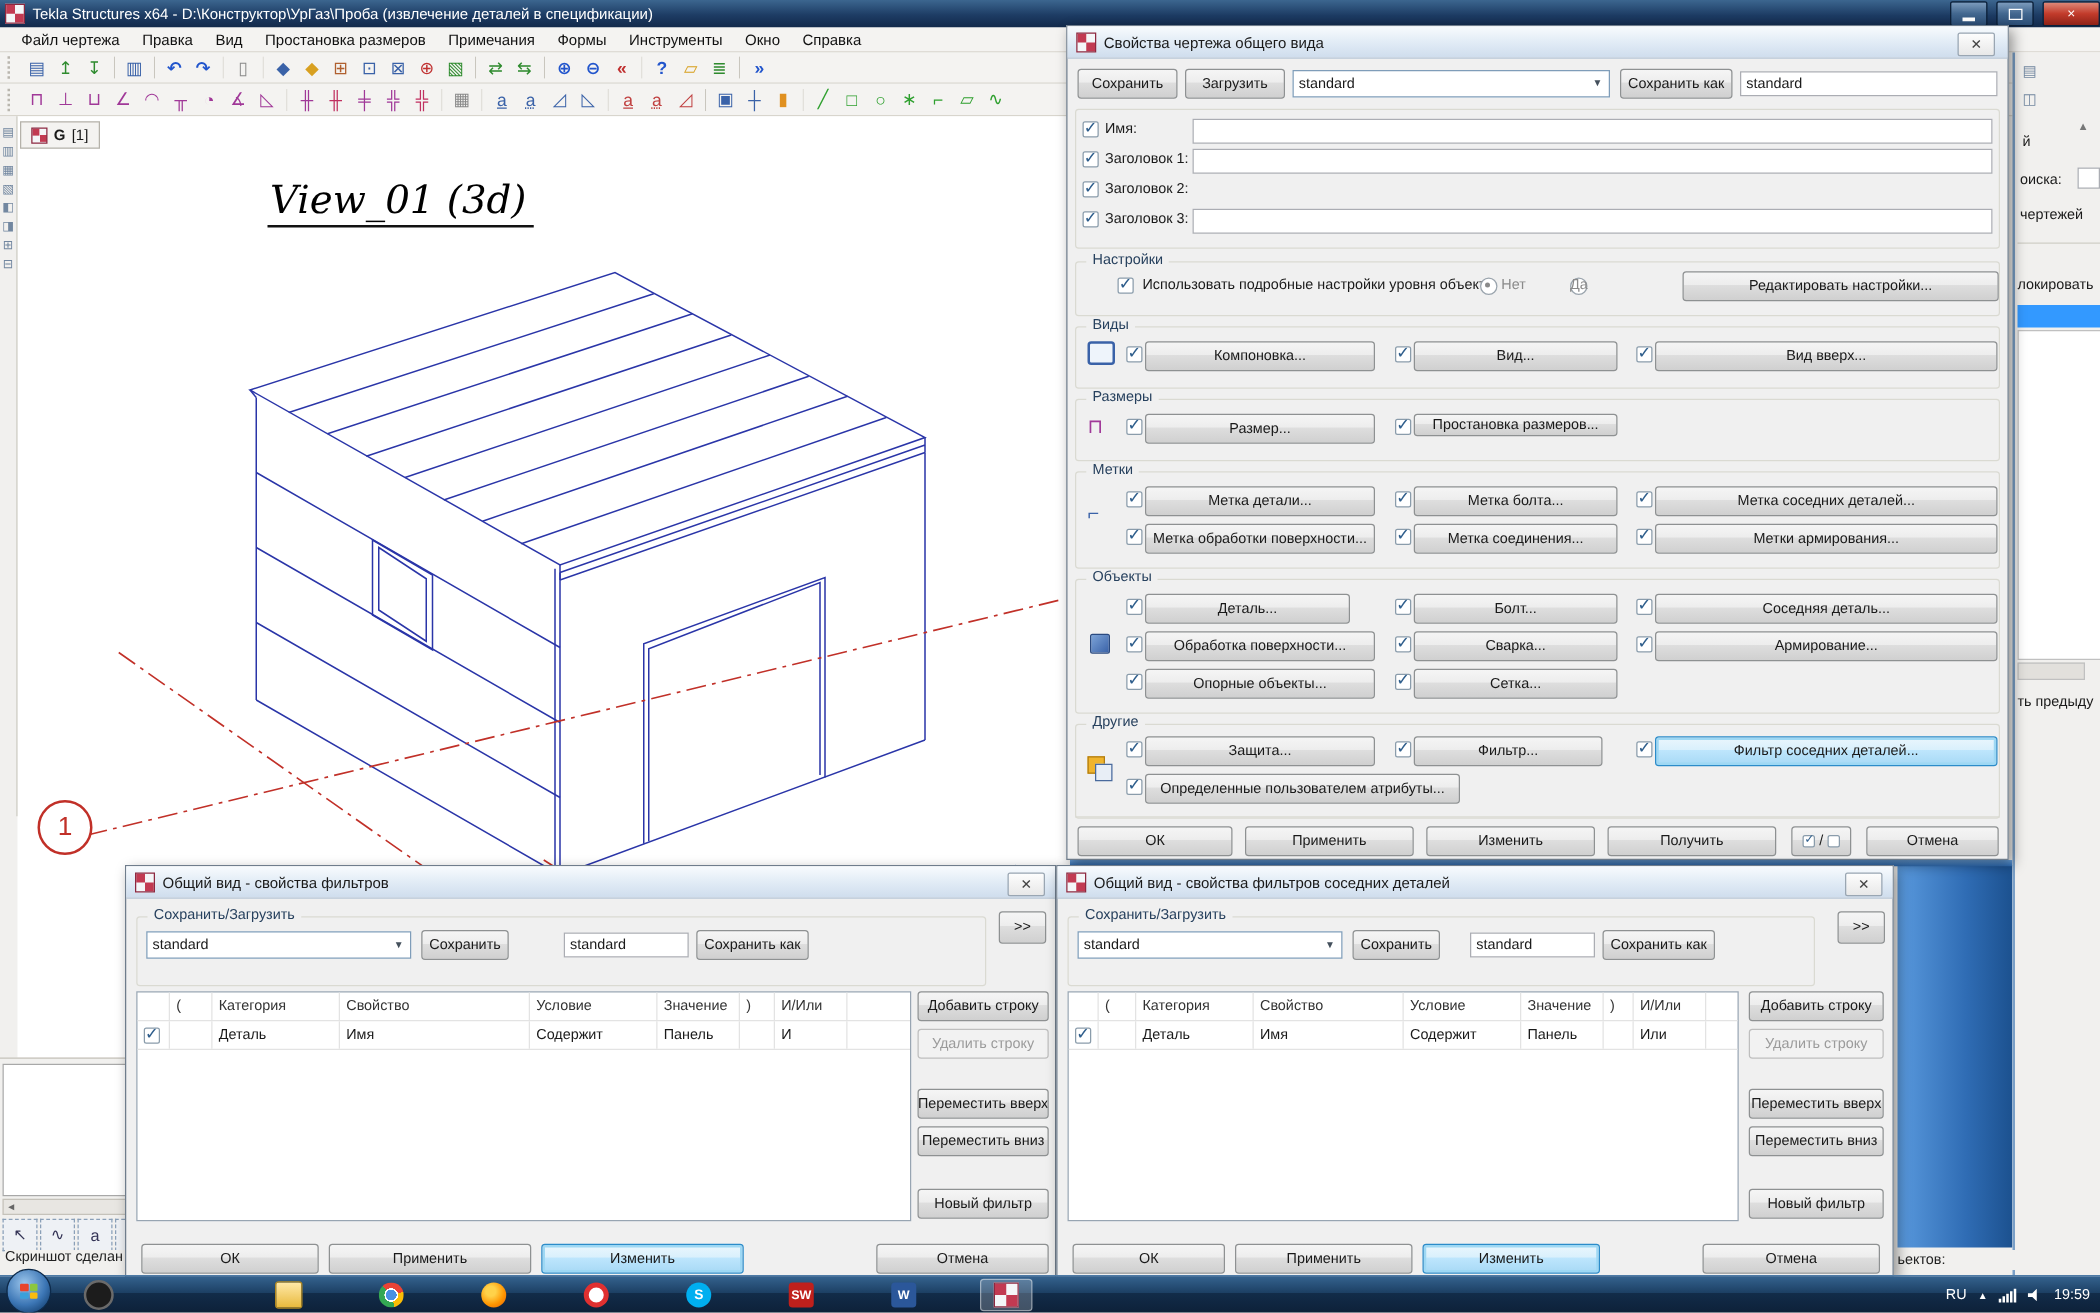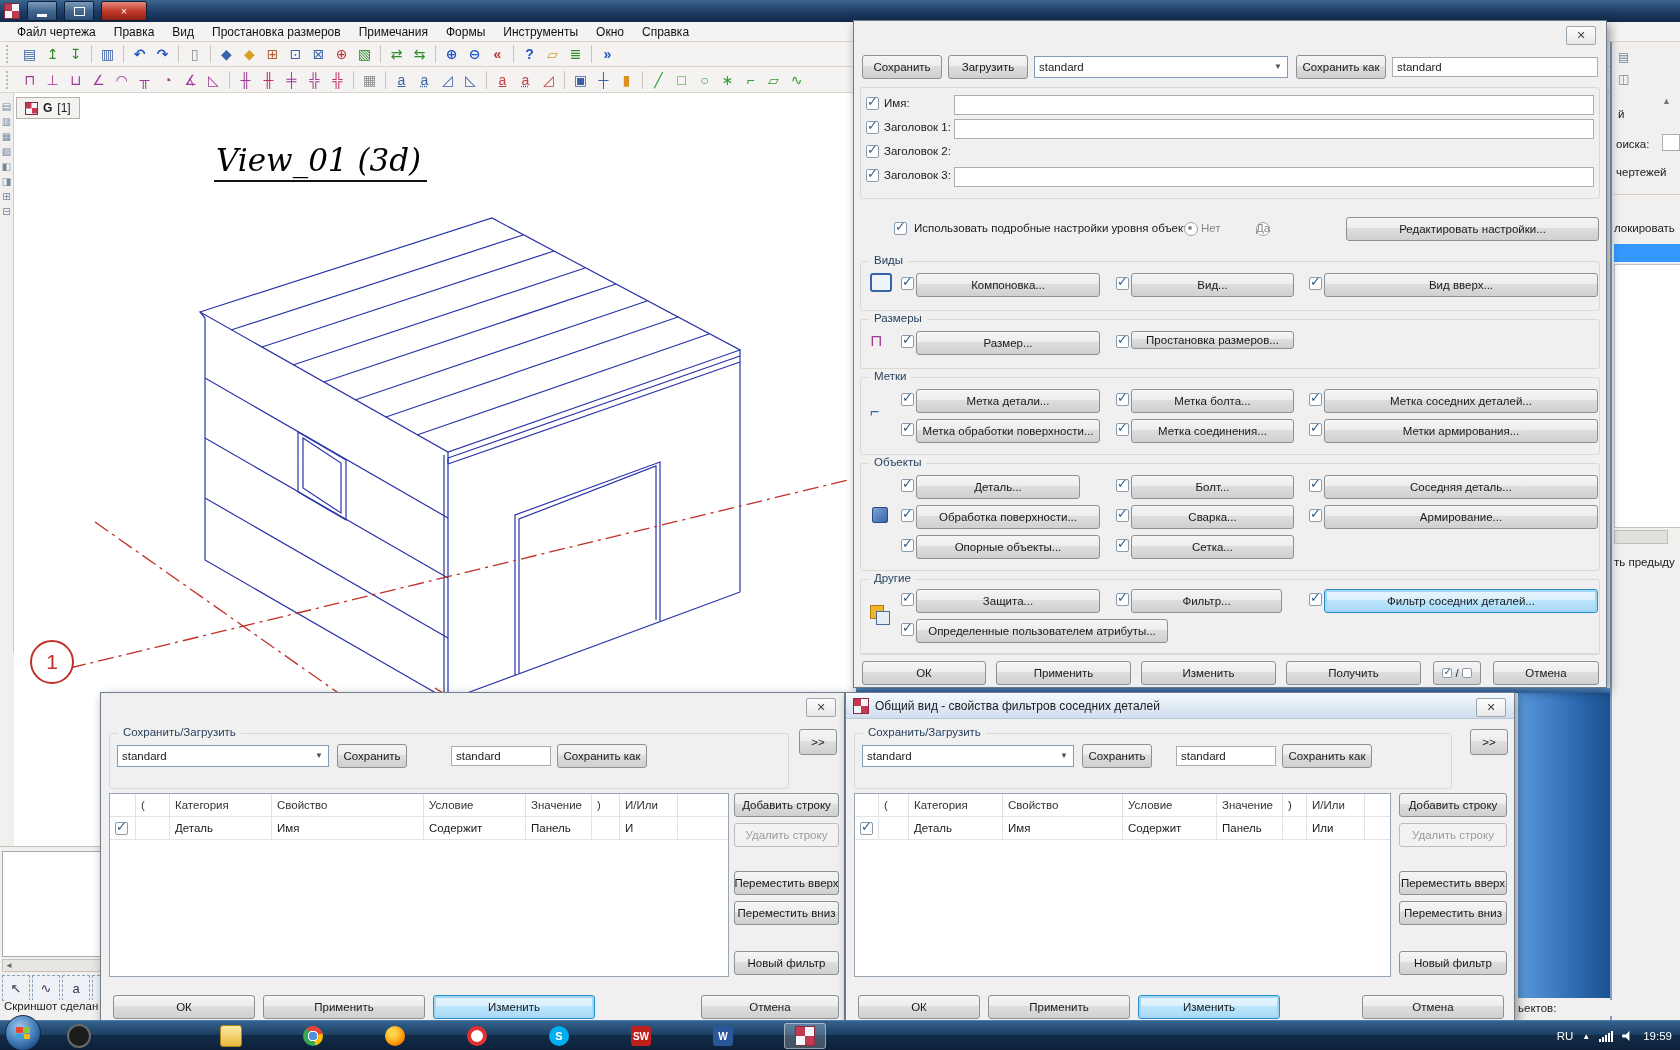--- a/index.html
+++ b/index.html
@@ -123,20 +123,21 @@
   .bars{display:flex;align-items:flex-end;gap:1px}
   .bars i{display:block;width:2px;background:#fff}
   .spk{width:12px;height:10px;background:#fff;clip-path:polygon(0 35%,30% 35%,60% 0,60% 100%,30% 65%,0 65%)}
   svg{position:absolute}
 </style>
 </head>
 <body>
 
 <div class="a titlebar">
   <span class="tek"></span>
+  <span style="flex:1">Tekla Structures x64 - D:\Конструктор\УрГаз\Проба (извлечение деталей в спецификации)</span>
   <span class="wbtn">
       <span class="minbar"></span>
     </span>
   <span class="wbtn">
       <span class="maxsq"></span>
     </span>
   <span class="wbtn close">×</span>
 </div>
 
 <div class="a menubar">
@@ -321,20 +322,24 @@
   <span class="a lbl" style="left:4px;top:124px">чертежей</span>
   <div class="a" style="left:2px;top:152px;width:66px;border-top:1px solid #d0cec6"></div>
   <span class="a lbl" style="left:2px;top:180px">локировать</span>
   <div class="a" style="left:2px;top:202px;width:66px;height:18px;background:#3399ff"></div>
   <div class="a" style="left:2px;top:222px;width:66px;height:262px;background:#fff;border:1px solid #c0c0c0"></div>
   <div class="a" style="left:2px;top:488px;width:52px;height:12px;background:#e2e0dc;border:1px solid #c0c0c0"></div>
   <span class="a lbl" style="left:2px;top:514px">ть предыду</span>
 </div>
 
 <div class="a dlg" style="left:853px;top:20px;width:754px;height:668px;z-index:30">
+  <div class="dlg-t">
+    <span class="tek"></span>
+    <span>Свойства чертежа общего вида</span>
+  </div>
   <span class="xbtn" style="right:10px">✕</span>
 
   <div class="a b" style="left:8px;top:34px;width:80px;height:24px">Сохранить</div>
   <div class="a b" style="left:94px;top:34px;width:80px;height:24px">Загрузить</div>
   <div class="a combo" style="left:180px;top:35px;width:254px;height:22px">standard</div>
   <div class="a b" style="left:442px;top:34px;width:90px;height:24px">Сохранить как</div>
   <div class="a inp" style="left:538px;top:36px;width:206px;height:20px">standard</div>
 
   
   <div class="a grp" style="left:6px;top:66px;width:740px;height:112px"></div>
@@ -344,20 +349,23 @@
   <span class="a cb on" style="left:12px;top:100px"></span>
   <span class="a lbl" style="left:30px;top:100px">Заголовок 1:</span>
   <div class="a inp" style="left:100px;top:98px;width:640px;height:20px"></div>
   <span class="a cb on" style="left:12px;top:124px"></span>
   <span class="a lbl" style="left:30px;top:124px">Заголовок 2:</span>
   <span class="a cb on" style="left:12px;top:148px"></span>
   <span class="a lbl" style="left:30px;top:148px">Заголовок 3:</span>
   <div class="a inp" style="left:100px;top:146px;width:640px;height:20px"></div>
 
   
+  <div class="a grp" style="left:6px;top:188px;width:740px;height:44px">
+    <span class="grp-l">Настройки</span>
+  </div>
   <span class="a cb on" style="left:40px;top:201px"></span>
   <span class="a lbl" style="left:60px;top:201px">Использовать подробные настройки уровня объекта</span>
   <span class="a rad sel" style="left:330px;top:201px"></span>
   <span class="a lbl dimlbl" style="left:347px;top:201px">Нет</span>
   <span class="a rad" style="left:385px;top:201px"></span>
   <span class="a lbl dimlbl" style="left:402px;top:201px">Да</span>
   <div class="a b" style="left:492px;top:196px;width:253px;height:24px">Редактировать настройки...</div>
 
   
   <div class="a grp" style="left:6px;top:240px;width:740px;height:50px">
@@ -442,20 +450,24 @@
   <div class="a b" style="left:142px;top:640px;width:135px;height:24px">Применить</div>
   <div class="a b" style="left:287px;top:640px;width:135px;height:24px">Изменить</div>
   <div class="a b" style="left:432px;top:640px;width:135px;height:24px">Получить</div>
   <div class="a b" style="left:579px;top:640px;width:48px;height:24px;gap:3px">
     <span class="cb mini on"></span>/<span class="cb mini"></span>
   </div>
   <div class="a b" style="left:639px;top:640px;width:106px;height:24px">Отмена</div>
 </div>
 
 <div class="a dlg" style="left:100px;top:692px;width:745px;height:330px;z-index:40">
+  <div class="dlg-t">
+    <span class="tek"></span>
+    <span>Общий вид - свойства фильтров</span>
+  </div>
   <span class="xbtn" style="right:8px">✕</span>
 
   <div class="a grp" style="left:8px;top:40px;width:680px;height:56px">
     <span class="grp-l">Сохранить/Загрузить</span>
   </div>
   <div class="a combo" style="left:16px;top:52px;width:212px;height:22px">standard</div>
   <div class="a b" style="left:236px;top:51px;width:70px;height:24px">Сохранить</div>
   <div class="a inp" style="left:350px;top:53px;width:100px;height:20px">standard</div>
   <div class="a b" style="left:456px;top:51px;width:90px;height:24px">Сохранить как</div>
   <div class="a b" style="left:698px;top:36px;width:38px;height:26px">&gt;&gt;</div>

